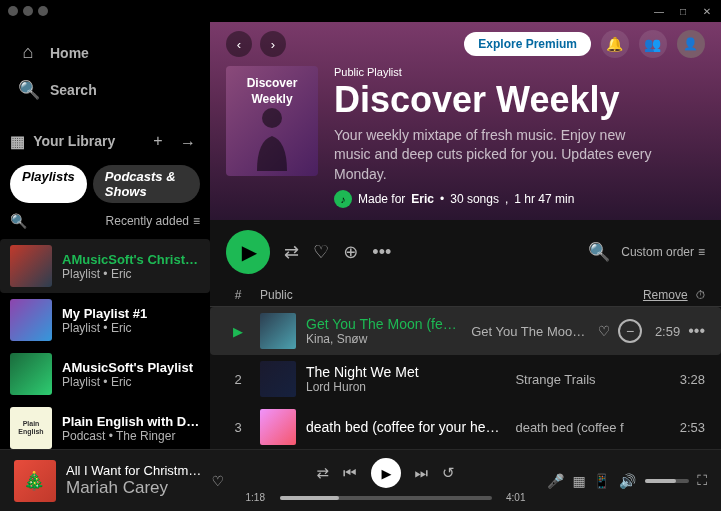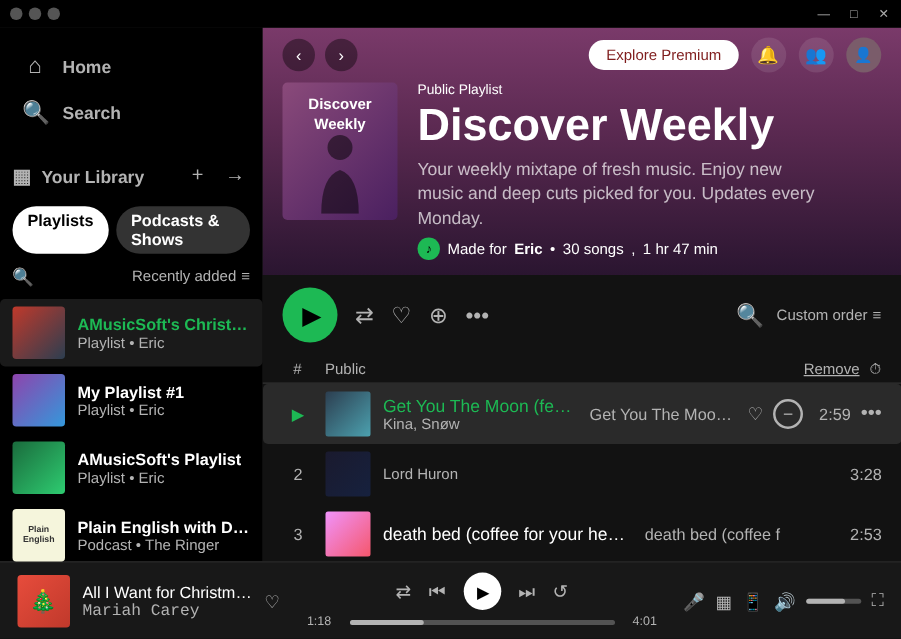--- a/index.html
+++ b/index.html
@@ -107,20 +107,21 @@
       color: #b3b3b3;
       cursor: pointer;
       font-size: 16px;
       border-radius: 50%;
     }
 
     .library-tabs {
       display: flex;
       gap: 6px;
       padding: 6px 0;
+      font-style: italic;
     }
     .lib-tab {
       padding: 4px 12px;
       border-radius: 20px;
       font-size: 13px;
       font-weight: 600;
       cursor: pointer;
       background: #333;
       color: #fff;
     }
@@ -206,26 +207,26 @@
       font-size: 13px;
     }
     .hero-top-right {
       margin-left: auto;
       display: flex;
       align-items: center;
       gap: 10px;
     }
     .explore-premium-btn {
       background: #fff;
-      color: #7f1d1d;
+      color: #0369a1;
       border: none;
       border-radius: 20px;
       padding: 5px 14px;
       font-size: 12px;
-      font-weight: 400;
+      font-weight: 700;
       cursor: pointer;
     }
     .top-icon {
       width: 28px; height: 28px;
       border-radius: 50%;
       background: rgba(255,255,255,0.1);
       display: flex; align-items: center; justify-content: center;
       cursor: pointer;
       font-size: 14px;
       color: #fff;
@@ -471,21 +472,21 @@
       flex-shrink: 0;
       display: flex; align-items: center; justify-content: center;
       font-size: 18px;
     }
     .now-playing-info { flex: 1; min-width: 0; }
     .now-playing-title {
       font-size: 13px;
       color: #fff;
       white-space: nowrap; overflow: hidden; text-overflow: ellipsis;
     }
-    .now-playing-artist { font-size: 13px; color: #b3b3b3; font-family: Liberation Mono, monospace; }
+    .now-playing-artist { font-size: 17px; color: #b3b3b3; }
     .now-playing-heart { font-size: 14px; color: #b3b3b3; cursor: pointer; }
 
     .player-center {
       flex: 1;
       display: flex;
       flex-direction: column;
       align-items: center;
       gap: 4px;
     }
     .player-controls {
@@ -788,22 +789,24 @@
           </div>
           <span class="track-duration">2:59</span>
           <span class="track-more">•••</span>
         </div>
       </div>
 
       <div class="track-row">
         <div class="track-num">2</div>
         <div class="track-thumb thumb-night-met"></div>
         <div class="track-info">
+          <div class="track-name">The Night We Met</div>
           <div class="track-artist">Lord Huron</div>
         </div>
+        <div class="track-album-name">Strange Trails</div>
         <div class="track-right">
           <span class="track-duration">3:28</span>
         </div>
       </div>
 
       <div class="track-row">
         <div class="track-num">3</div>
         <div class="track-thumb thumb-death-bed"></div>
         <div class="track-info">
           <div class="track-name">death bed (coffee for your head)</div>

